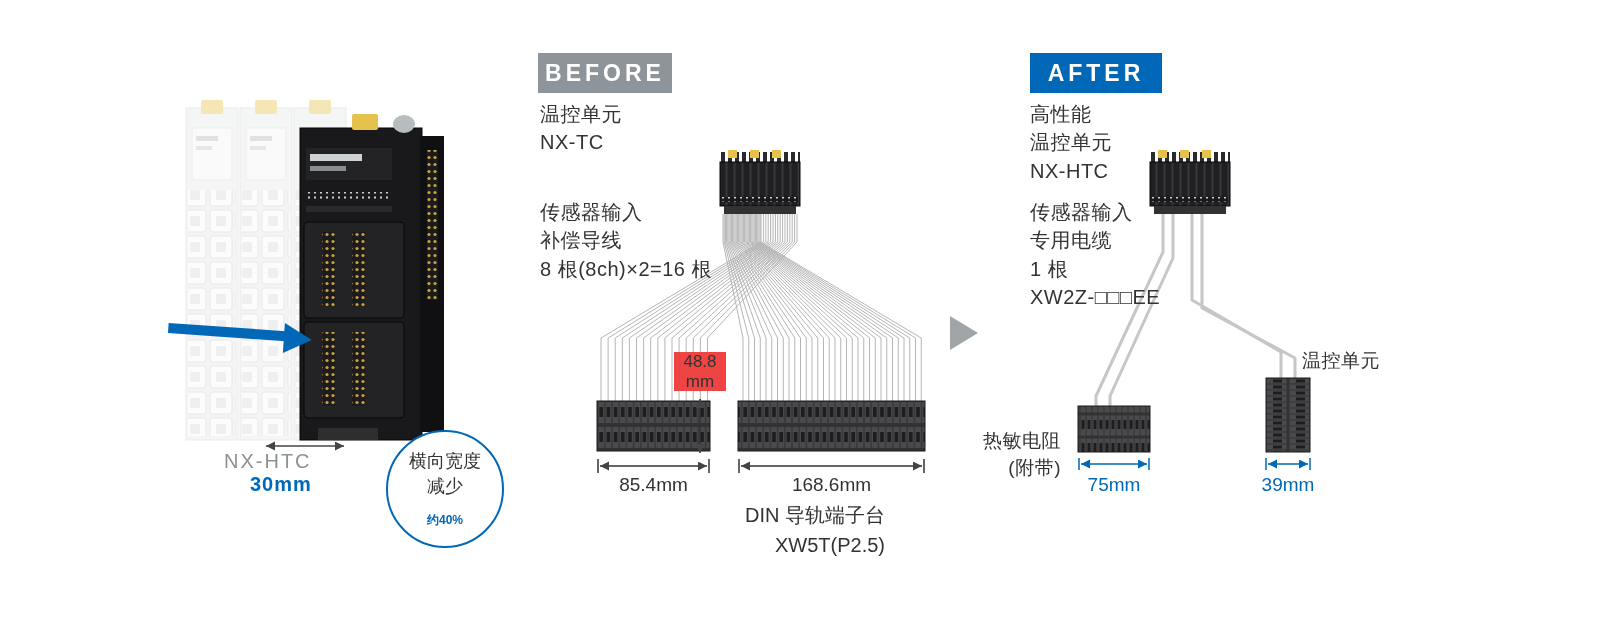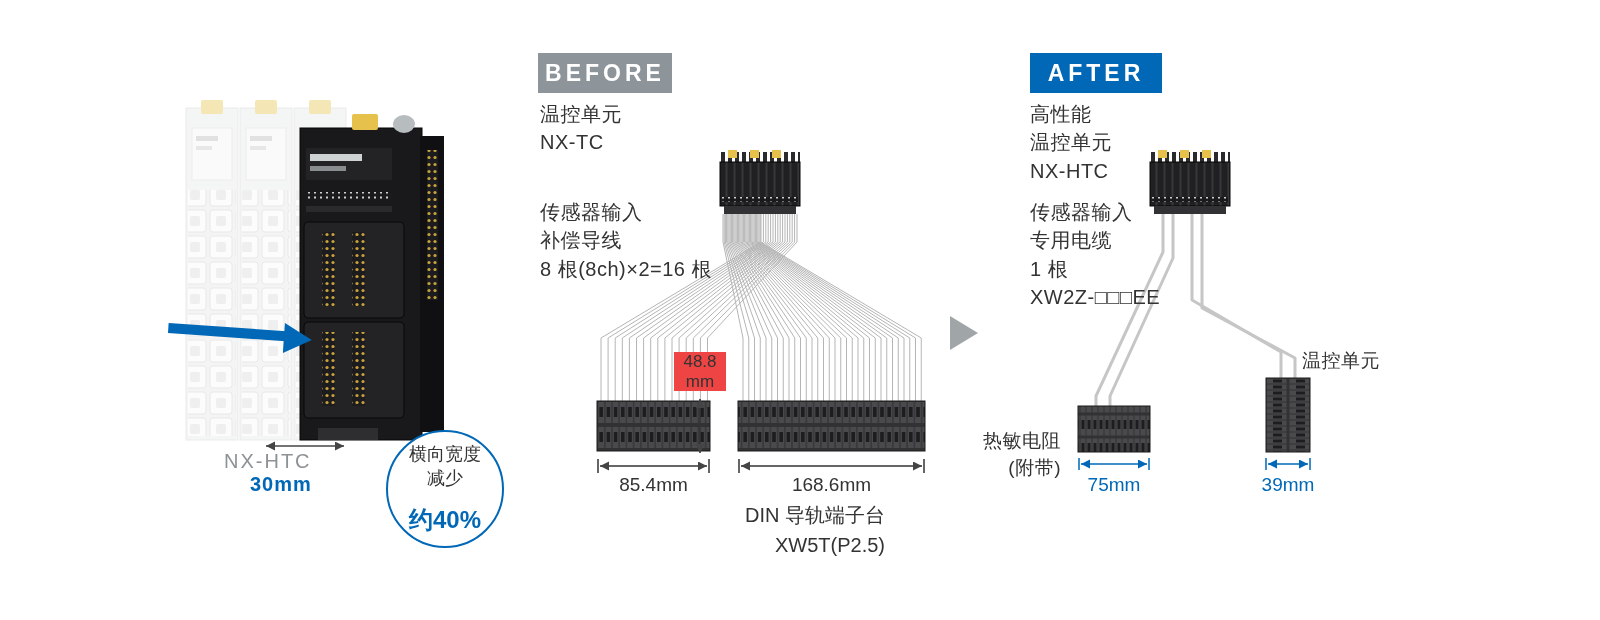--- a/index.html
+++ b/index.html
@@ -14,21 +14,21 @@
   .hdr-after{background:#0068b7}
   .dim{font-size:19px;color:#333;text-align:center;white-space:pre-line}
   .dim-sm{font-size:17px;line-height:1.15;background:#ef4444}
   .dim-blue{color:#0068b7}
   .term-label{font-size:20px;color:#333;text-align:right;white-space:pre-line;line-height:1.5}
   .nx-label{font-size:20px;color:#8d9296;letter-spacing:2px}
   .nx-width{font-size:20px;color:#0068b7;font-weight:bold;letter-spacing:1px}
   .circle-badge{width:118px;height:118px;border:2px solid #0068b7;border-radius:50%;
     background:#fff;display:flex;flex-direction:column;justify-content:center;text-align:center}
   .badge-top{font-size:18px;color:#333;line-height:1.35;white-space:pre-line}
-  .badge-hl{font-size:24px;color:#0068b7;font-weight:bold;margin-top:14px}
+  .badge-hl{font-size:12px;color:#0068b7;font-weight:bold;margin-top:14px}
   #before-wires path{stroke:#b5b5b5;stroke-width:1;fill:none}
 </style>
 </head>
 <body>
 
 <div class="stage">
 
 <svg width="1600" height="620" viewBox="0 0 1600 620" class="abs" style="left:0;top:0">
   <defs>
     <marker id="arrD" markerWidth="10" markerHeight="10" refX="9" refY="4.5" orient="auto-start-reverse" markerUnits="userSpaceOnUse">

